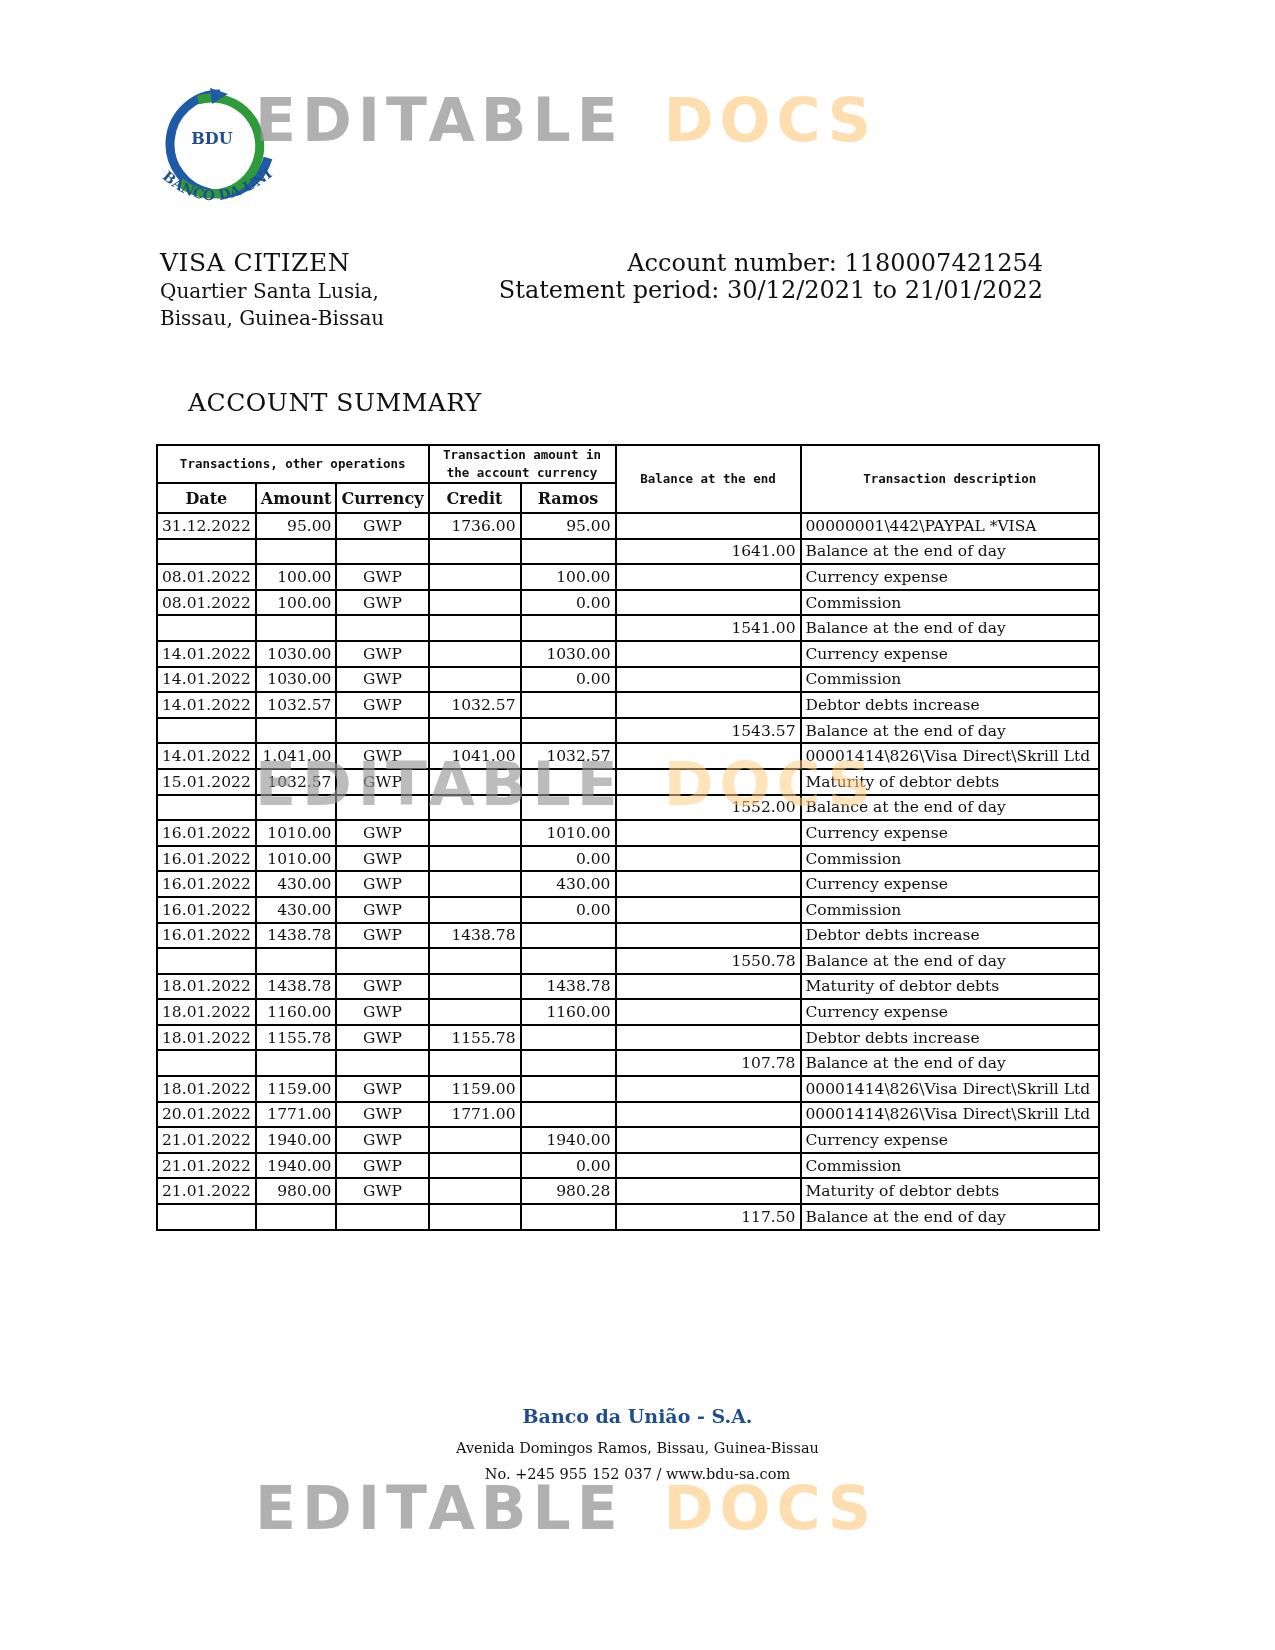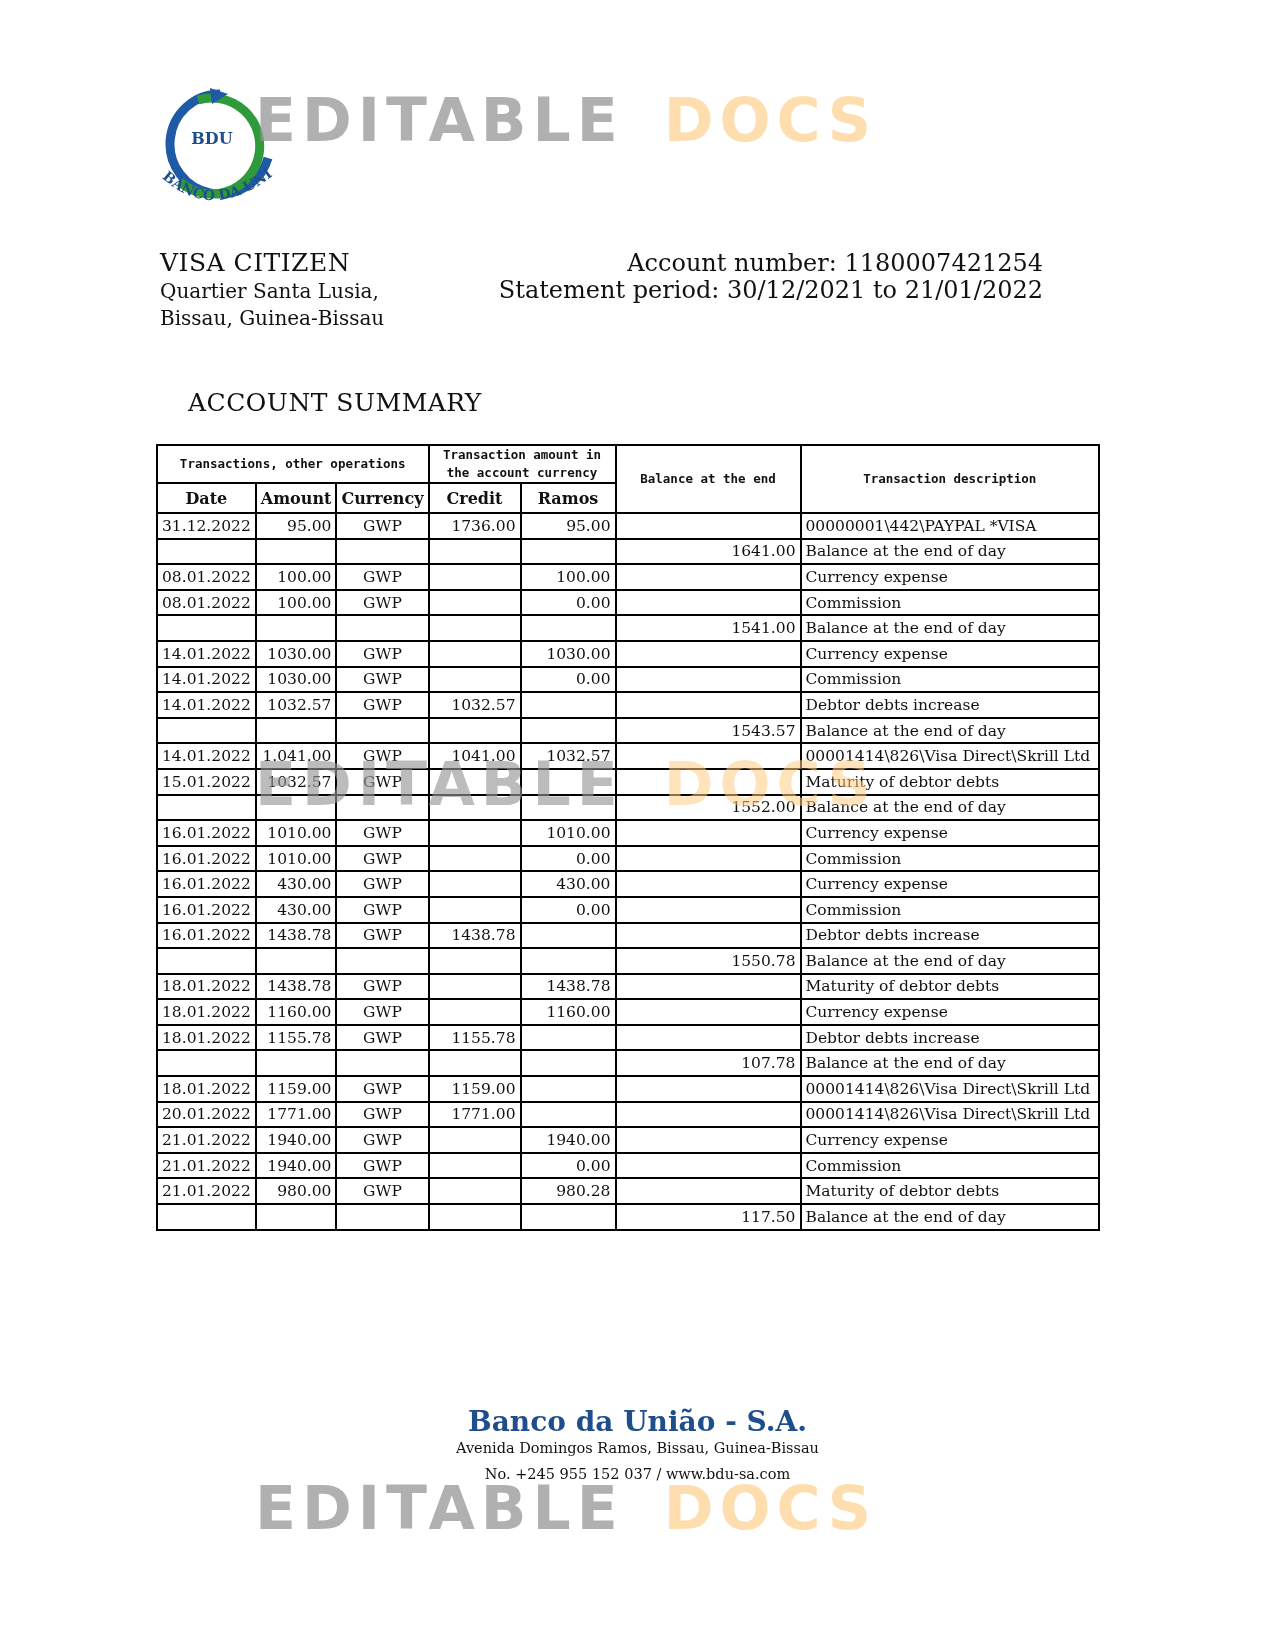--- a/index.html
+++ b/index.html
@@ -29,21 +29,21 @@
                font-size: 15.5px; }
   table.stmt td, table.stmt th { border: 2px solid #000; padding: 0 4px; height: 23.6px; white-space: nowrap; }
   table.stmt th { font-family: "DejaVu Sans Mono", "Liberation Mono", monospace; font-weight: bold; font-size: 12.5px; }
   table.stmt th.sub { font-family: "DejaVu Serif", "Liberation Serif", serif; font-weight: bold; font-size: 16px; height: 28px; }
   th.grp { height: 70px; line-height: 18px; }
   td.r { text-align: right; }
   td.c { text-align: center; }
   td.l { text-align: left; }
 
   .footer { position: absolute; left: 0; width: 1275px; text-align: center; }
-  .footer .bank { top: 1405px; position: absolute; width: 100%; font-size: 28px; color: #1f4e8c; font-weight: bold; }
+  .footer .bank { top: 1405px; position: absolute; width: 100%; font-size: 19px; color: #1f4e8c; font-weight: bold; }
   .footer .addr { top: 1440px; position: absolute; width: 100%; font-size: 14.5px; }
   .footer .contact { top: 1466px; position: absolute; width: 100%; font-size: 14.5px; }
 </style>
 </head>
 <body>
 
 <div class="logo">
   <svg viewBox="0 0 140 135">
     <path d="M 70 8 A 50 50 0 1 0 118 72" fill="none" stroke="#1f5aa6" stroke-width="9"></path>
     <path d="M 48 14 A 48 48 0 1 1 30 96" fill="none" stroke="#2f9a3a" stroke-width="9"></path>

